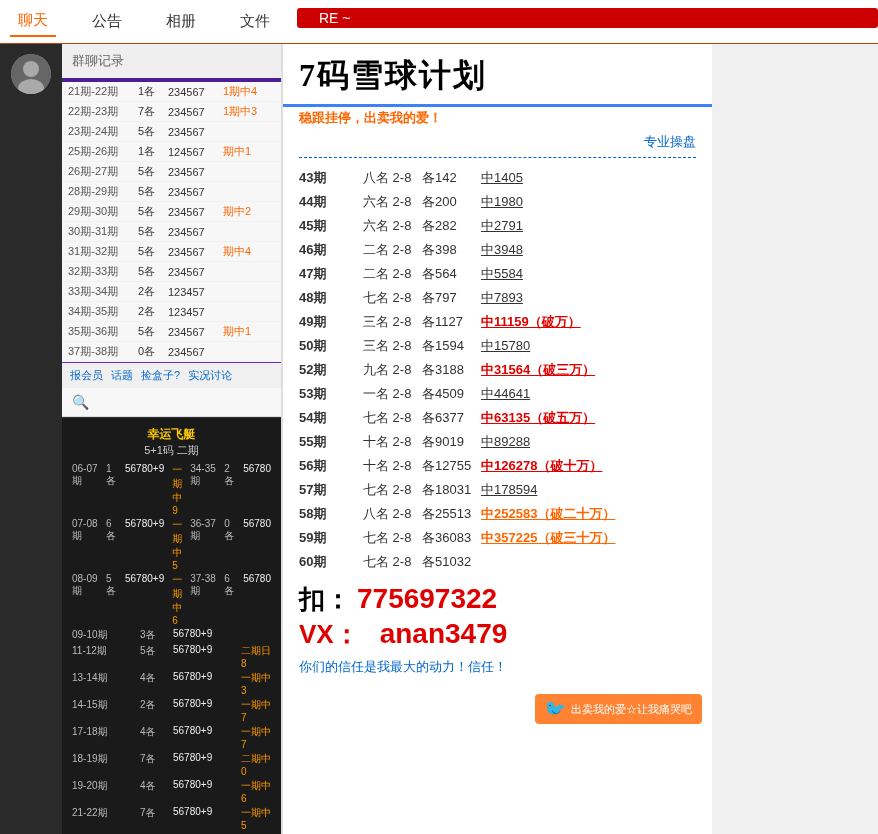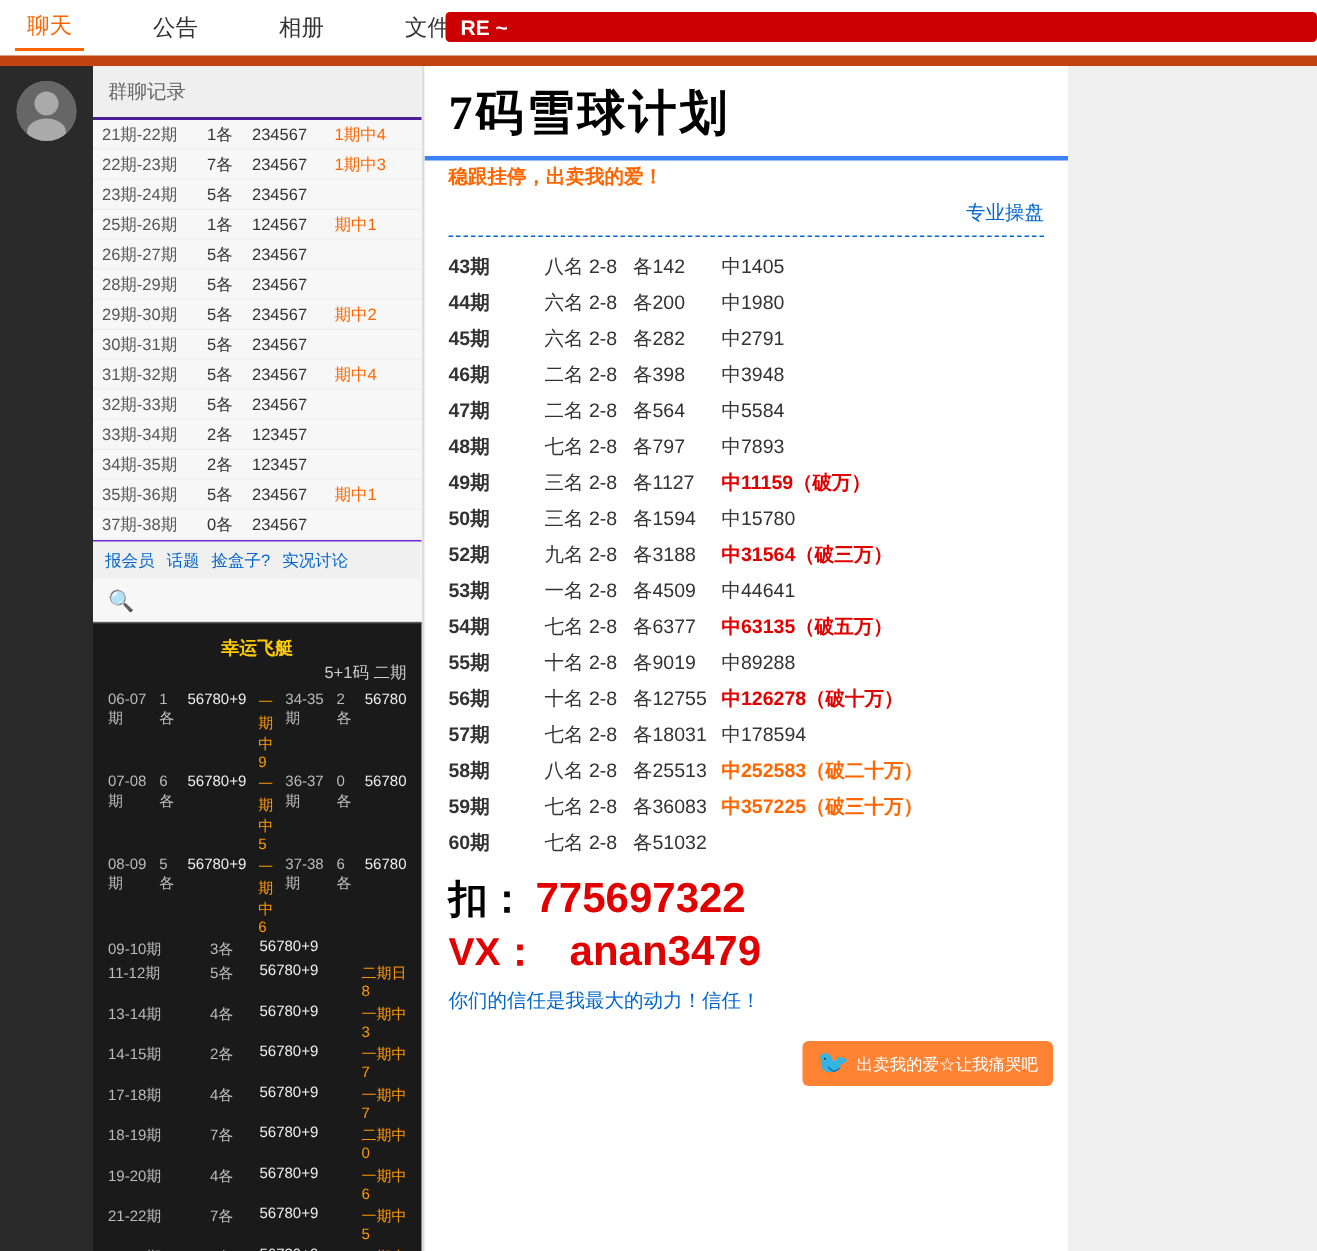--- a/index.html
+++ b/index.html
@@ -10,24 +10,24 @@
       height: 834px;
       overflow: hidden;
       position: relative;
     }
 
     
     .top-nav {
       display: flex;
       align-items: center;
       background: #fff;
-      border-bottom: 7px solid #c2410c;
+      border-bottom: 1px solid #c2410c;
       height: 44px;
       padding: 0 10px;
-      gap: 38px;
+      gap: 28px;
     }
     .top-nav-item {
       font-size: 15px;
       color: #333;
       cursor: pointer;
       padding: 5px 8px;
     }
     .top-nav-item.active {
       color: #ff6600;
       border-bottom: 2px solid #ff6600;
@@ -70,21 +70,21 @@
       overflow-y: auto;
       display: flex;
       flex-direction: column;
     }
 
     .chat-list-header {
       padding: 8px 10px;
       font-size: 13px;
       color: #666;
       background: #efefef;
-      border-bottom: 2px solid #4c1d95;
+      border-bottom: 4px solid #4c1d95;
     }
 
     .period-row {
       display: flex;
       align-items: center;
       padding: 2px 6px;
       font-size: 11px;
       color: #333;
       border-bottom: 1px solid #f0f0f0;
       min-height: 20px;
@@ -142,21 +142,21 @@
     }
     .fortune-title {
       color: #ffcc00;
       font-weight: bold;
       font-size: 12px;
       text-align: center;
     }
     .fortune-subtitle {
       color: #ccc;
       font-size: 11px;
-      text-align: right;
+      text-align: center;
       margin-bottom: 4px;
     }
     .fortune-row {
       display: flex;
       gap: 8px;
       padding: 1px 0;
       font-size: 10px;
       color: #bbb;
     }
     .fortune-row .f-period { width: 60px; }
@@ -218,21 +218,21 @@
       display: flex;
       align-items: flex-start;
       padding: 3px 16px;
       font-size: 13px;
       color: #333;
       gap: 4px;
     }
     .snowball-row .s-period { width: 60px; font-weight: bold; }
     .snowball-row .s-name { width: 55px; }
     .snowball-row .s-each { width: 55px; }
-    .snowball-row .s-hit { color: #333; }
+    .snowball-row .s-hit { color: #333; text-decoration: underline; }
     .snowball-row .s-hit.red { color: #e00000; font-weight: bold; }
     .snowball-row .s-hit.orange { color: #ff6600; font-weight: bold; }
 
     .snowball-contact {
       padding: 8px 16px 4px 16px;
     }
 
     
     .re-badge {
       position: absolute;
@@ -250,21 +250,21 @@
 <body>
 
 <div class="top-nav">
   <span class="top-nav-item active">聊天</span>
   <span class="top-nav-item">公告</span>
   <span class="top-nav-item">相册</span>
   <span class="top-nav-item">文件</span>
   <span class="top-nav-item">活动</span>
   <span class="top-nav-item">设置 ∨</span>
 
-  <div class="re-badge" style="position:absolute;top:8px;left:297px;background:#c00;color:#fff;font-size:14px;font-weight:bold;padding:2px 10px;border-radius:3px;z-index:10;">RE ~</div>
+  <div class="re-badge" style="position:absolute;top:8px;left:297px;background:#c00;color:#fff;font-size:14px;font-weight:normal;padding:2px 22px;border-radius:3px;z-index:10;">RE ~</div>
 </div>
 
 <div class="main-container">
 
   <div class="left-sidebar">
     <div class="avatar">
       <svg width="40" height="40" viewBox="0 0 40 40">
         <circle cx="20" cy="20" r="20" fill="#666"></circle>
         <circle cx="20" cy="15" r="8" fill="#aaa"></circle>
         <ellipse cx="20" cy="34" rx="13" ry="9" fill="#aaa"></ellipse>

